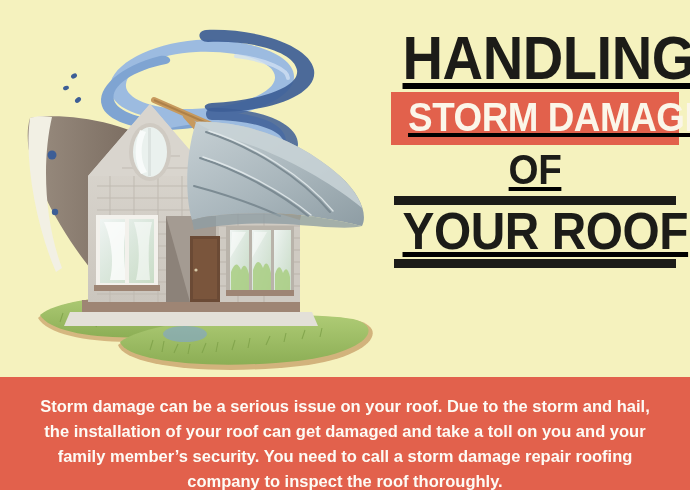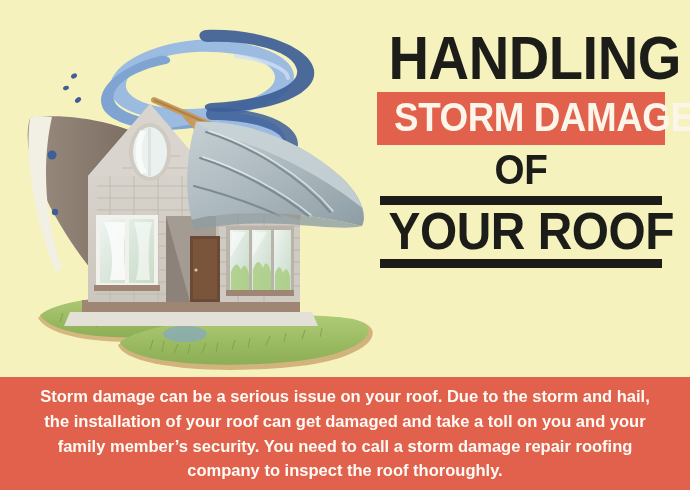--- a/index.html
+++ b/index.html
@@ -22,23 +22,24 @@
     left: 0;
     top: 0;
     width: 380px;
     height: 378px;
   }
   #illustration svg { display: block; }
 
   
   #title-block {
     position: absolute;
-    left: 377px;
+    left: 391px;
     top: 30px;
     width: 288px;
+    text-decoration: underline;
   }
   .title-line {
     font-family: "Liberation Sans Narrow", "Liberation Sans", sans-serif;
     font-weight: bold;
     color: #1C1C18;
     letter-spacing: -0.5px;
     line-height: 0.92;
     text-align: center;
     white-space: nowrap;
     transform: scaleX(0.92);
@@ -75,21 +76,21 @@
 
   
   #bottom-banner {
     position: absolute;
     left: 0;
     top: 377px;
     width: 690px;
     height: 113px;
     background: #E2614C;
     display: flex;
-    align-items: center;
+    align-items: flex-start;
     justify-content: center;
   }
   #body-text {
     font-family: "Liberation Sans Narrow", "Liberation Sans", sans-serif;
     font-weight: bold;
     font-size: 17.4px;
     line-height: 1.42;
     color: #FDFBF5;
     text-align: center;
     width: 648px;

